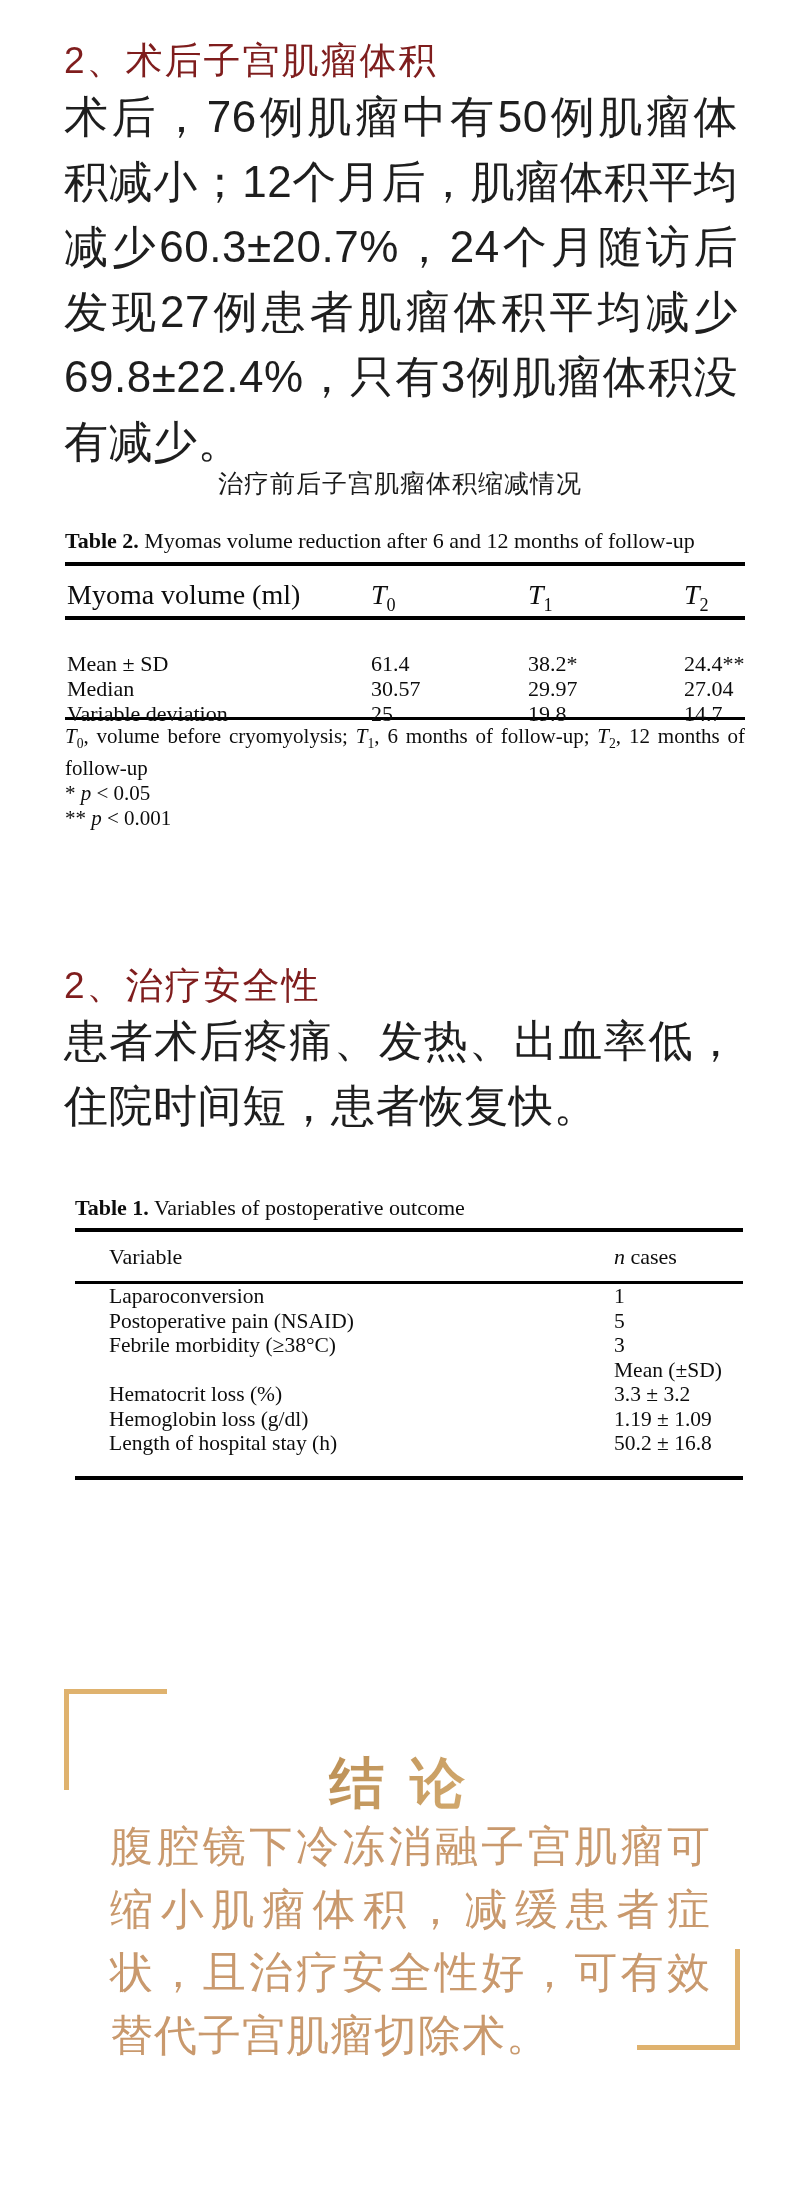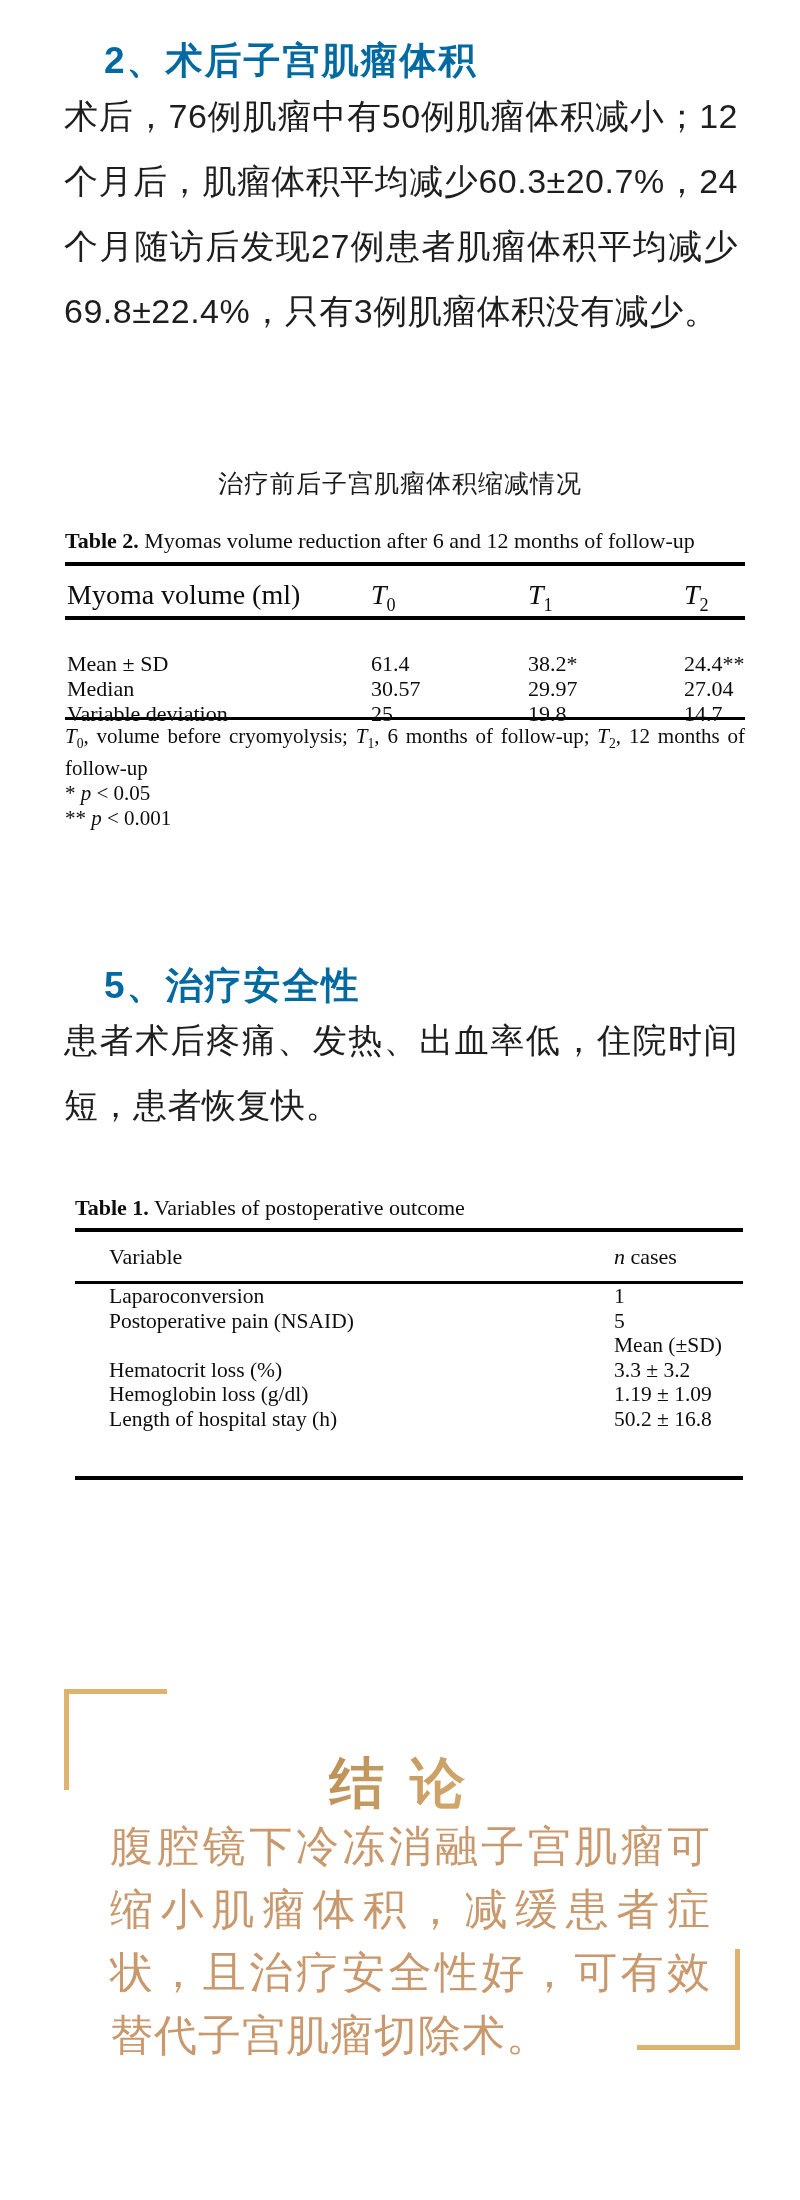--- a/index.html
+++ b/index.html
@@ -2,26 +2,26 @@
 <html><head>
 <meta charset="utf-8">
 <style>
   html,body{margin:0;padding:0;background:#fff;}
   .page{
     position:relative;width:800px;height:2200px;background:#ffffff;
     font-family:"Liberation Sans","DejaVu Sans",sans-serif;overflow:hidden;
   }
   
   .sec-heading{
-    position:absolute;left:64px;font-size:37px;font-weight:bold;
-    color:#0369a1;letter-spacing:2px;white-space:nowrap;margin-left:40px;
+    position:absolute;left:64px;font-size:37px;font-weight:normal;
+    color:#7f1d1d;letter-spacing:2px;white-space:nowrap;
   }
   
   .cn-para{
-    position:absolute;left:64px;width:674px;font-size:34px;line-height:65px;
+    position:absolute;left:64px;width:674px;font-size:44px;line-height:65px;
     color:#1e1e1e;text-align:justify;text-justify:inter-ideograph;letter-spacing:0.5px;
   }
   .tbl-caption{
     position:absolute;left:0;width:800px;top:467px;text-align:center;
     font-size:25px;color:#1a1a1a;letter-spacing:1px;
   }
   
   .atable{
     position:absolute;color:#0d0d0d;
     font-family:"Liberation Serif","DejaVu Serif",serif;
@@ -123,40 +123,44 @@
       </div>
     </div>
     <div class="rule3"></div>
     <div class="t2-foot">
       <div class="wrapline"><i>T</i><sub>0</sub><span>, volume before cryomyolysis; </span><i>T</i><sub>1</sub><span>, 6 months of follow-up; </span><i>T</i><sub>2</sub><span>, 12 months of follow-up</span></div>
       <div><span>* </span><i>p</i><span> &lt; 0.05</span></div>
       <div><span>** </span><i>p</i><span> &lt; 0.001</span></div>
     </div>
   </div>
 
-  <div class="sec-heading" style="top:961px;">5、治疗安全性</div>
+  <div class="sec-heading" style="top:961px;">2、治疗安全性</div>
   <div class="cn-para" style="top:1008px;">患者术后疼痛、发热、出血率低，住院时间短，患者恢复快。</div>
 
   <div class="atable t1">
     <div class="tbl-title"><b>Table 1.</b><span>  Variables of postoperative outcome</span></div>
     <div class="rule4"></div>
     <div class="t1-header">
       <span class="cell c1L">Variable</span>
       <span class="cell c1R"><i>n</i><span> cases</span></span>
     </div>
     <div class="rule3"></div>
     <div class="t1-body">
       <div class="rows">
         <div class="t1-row">
           <span class="cell c1L">Laparoconversion</span>
           <span class="cell c1R">1</span>
         </div>
         <div class="t1-row">
           <span class="cell c1L">Postoperative pain (NSAID)</span>
           <span class="cell c1R">5</span>
+        </div>
+        <div class="t1-row">
+          <span class="cell c1L">Febrile morbidity (≥38°C)</span>
+          <span class="cell c1R">3</span>
         </div>
         <div class="t1-row">
           <span class="cell c1L"></span>
           <span class="cell c1R">Mean (±SD)</span>
         </div>
         <div class="t1-row">
           <span class="cell c1L">Hematocrit loss (%)</span>
           <span class="cell c1R">3.3 ± 3.2</span>
         </div>
         <div class="t1-row">

